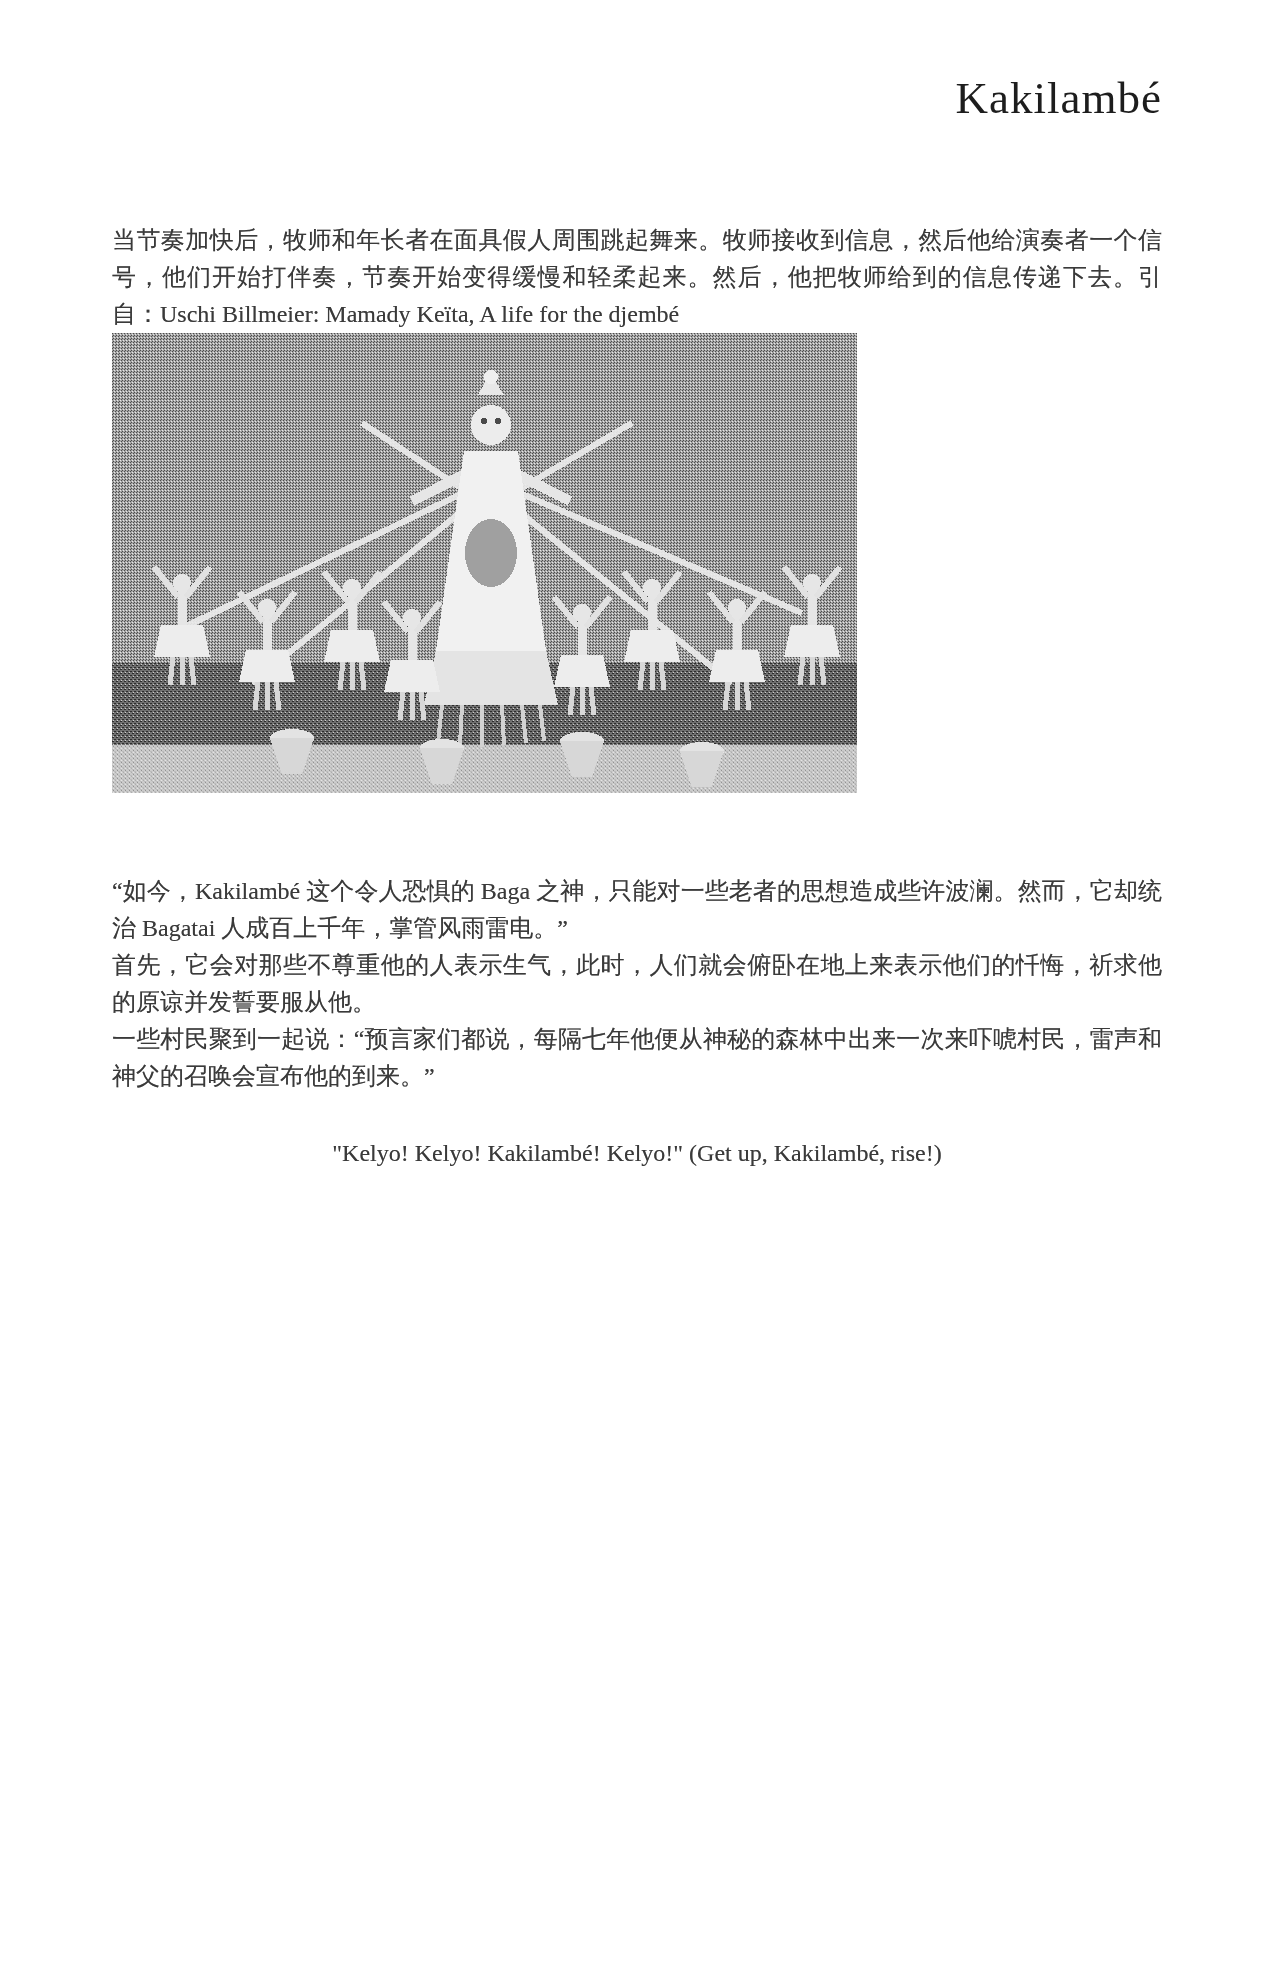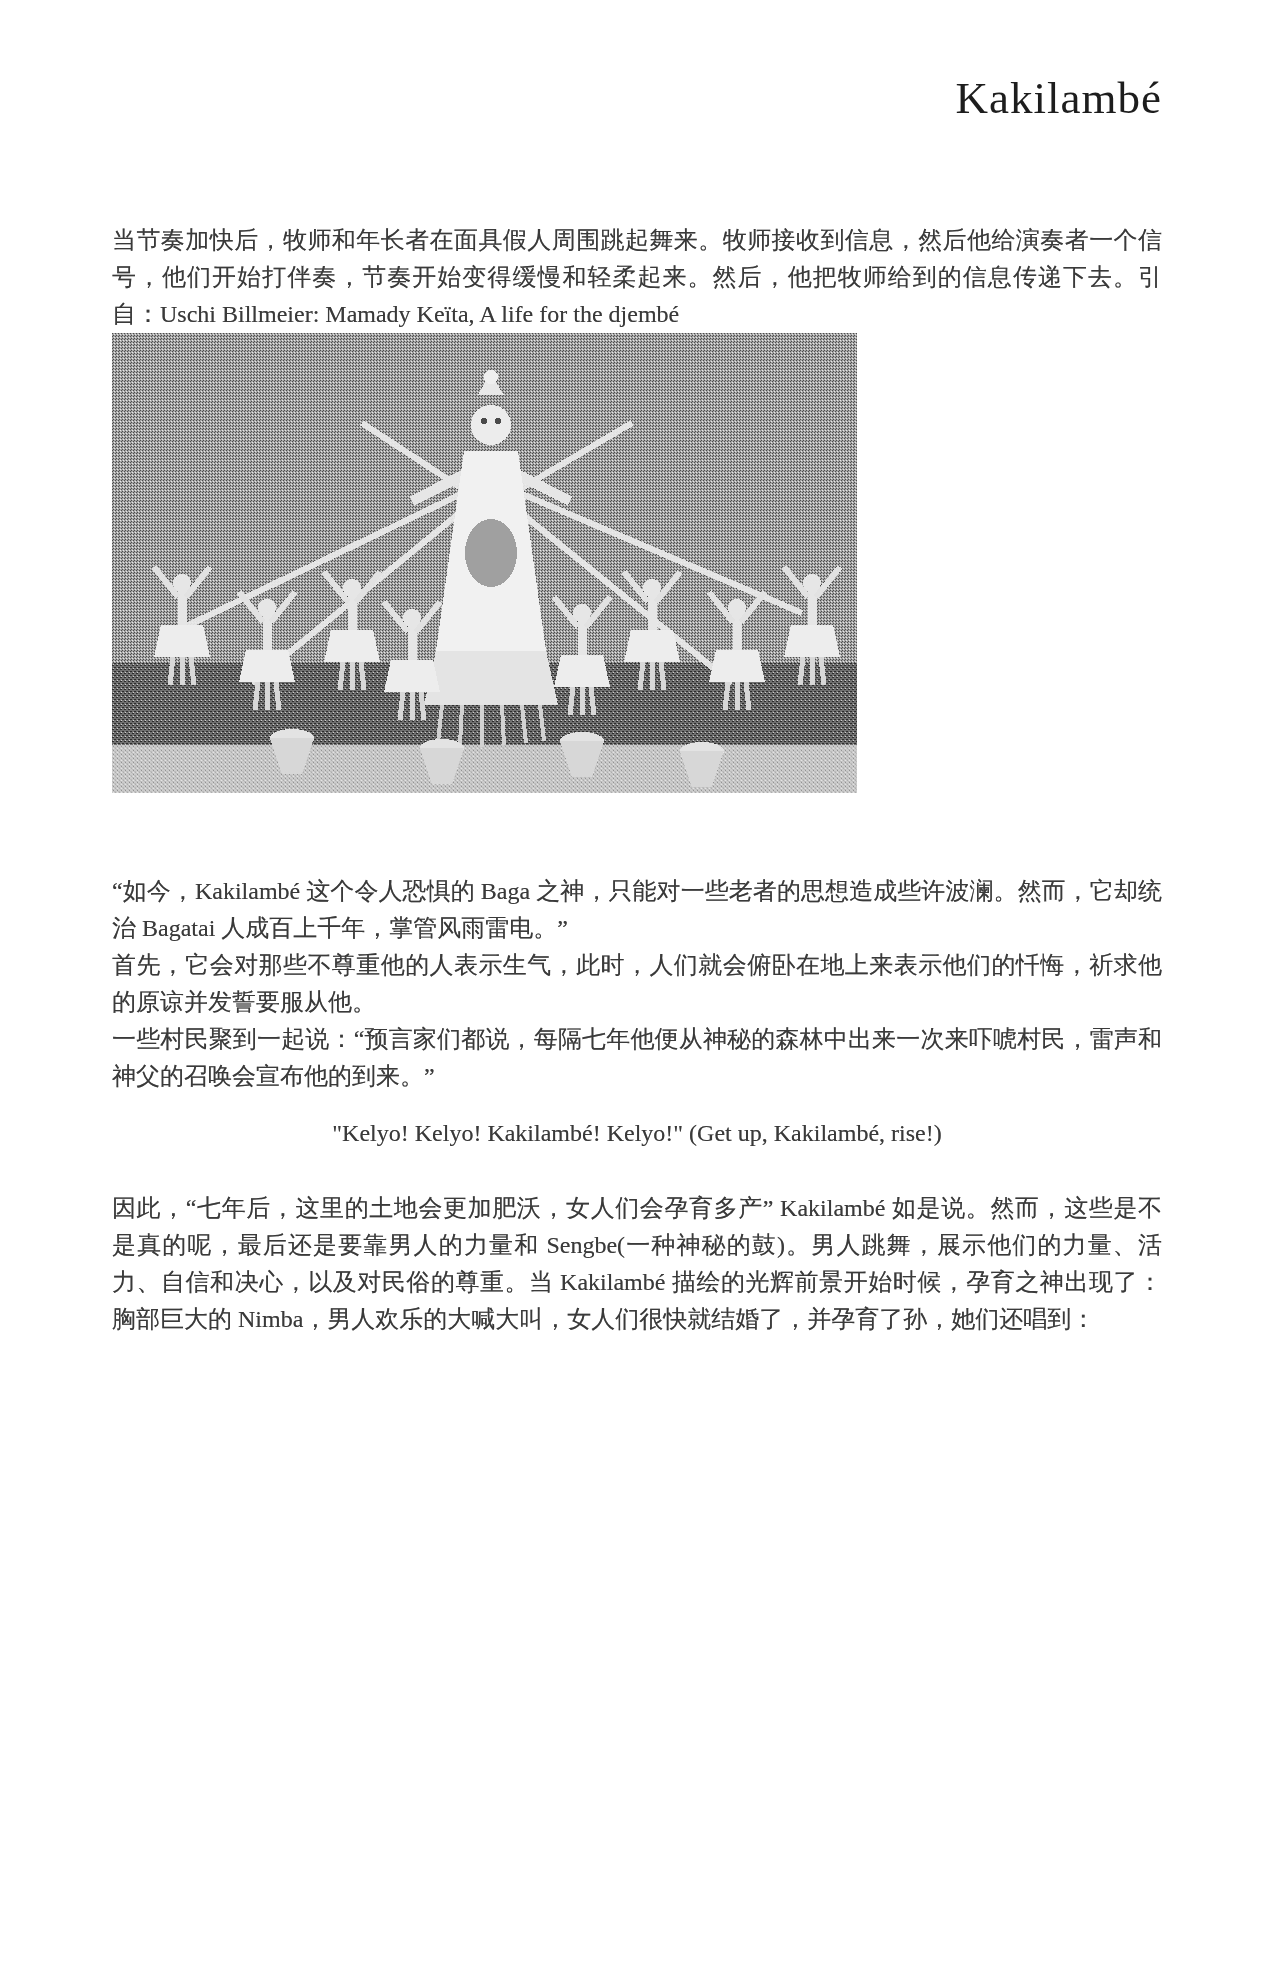--- a/index.html
+++ b/index.html
@@ -37,21 +37,21 @@
   }
   .mb-lg { margin-bottom: 46px; }
   .mb-md { margin-bottom: 36px; }
   .mb-sm { margin-bottom: 14px; }
   .photo-frame {
     width: 745px;
     height: 460px;
     margin: 0 0 80px 0;
     overflow: hidden;
   }
-  .quote-block { margin: 0 0 20px 0; }
+  .quote-block { margin: 0 0 40px 0; }
   .quote-block p.para { margin: 0; }
   .chant {
     font-size: 24px;
     line-height: 37px;
     text-align: center;
     margin: 0;
     text-shadow: 0 0 0.6px rgba(60,60,60,0.55);
   }
   .chant-en { margin-bottom: 38px; }
   .chant-zh { margin-bottom: 32px; }
@@ -161,16 +161,15 @@
   <div class="quote-block">
     <p class="para">“如今，Kakilambé 这个令人恐惧的 Baga 之神，只能对一些老者的思想造成些许波澜。然而，它却统治 Bagatai 人成百上千年，掌管风雨雷电。”</p>
     <p class="para">首先，它会对那些不尊重他的人表示生气，此时，人们就会俯卧在地上来表示他们的忏悔，祈求他的原谅并发誓要服从他。</p>
     <p class="para">一些村民聚到一起说：“预言家们都说，每隔七年他便从神秘的森林中出来一次来吓唬村民，雷声和神父的召唤会宣布他的到来。”</p>
   </div>
 
   <p class="chant chant-en">"Kelyo! Kelyo! Kakilambé! Kelyo!" (Get up, Kakilambé, rise!)</p>
 
 
   <div class="final-block">
-    <p class="para">因此，“七年后，这里的土地会更加肥沃，女人们会孕育多产” Kakilambé 如是说。然而，这些是不是真的呢，最后还是要靠男人的力量和 Sengbe(一种神秘的鼓)。男人跳舞，展示他们的力量、活力、自信和决心，以及对民俗的尊重。当 Kakilambé 描绘的光辉前景开始时候，孕育之神出现了：胸部巨大的 Nimba，男人欢乐的大喊大叫，女人们很快就结婚了，并孕育了孙，她们还唱到：</p>
   </div>
 
 </div>
 
 </body></html>

